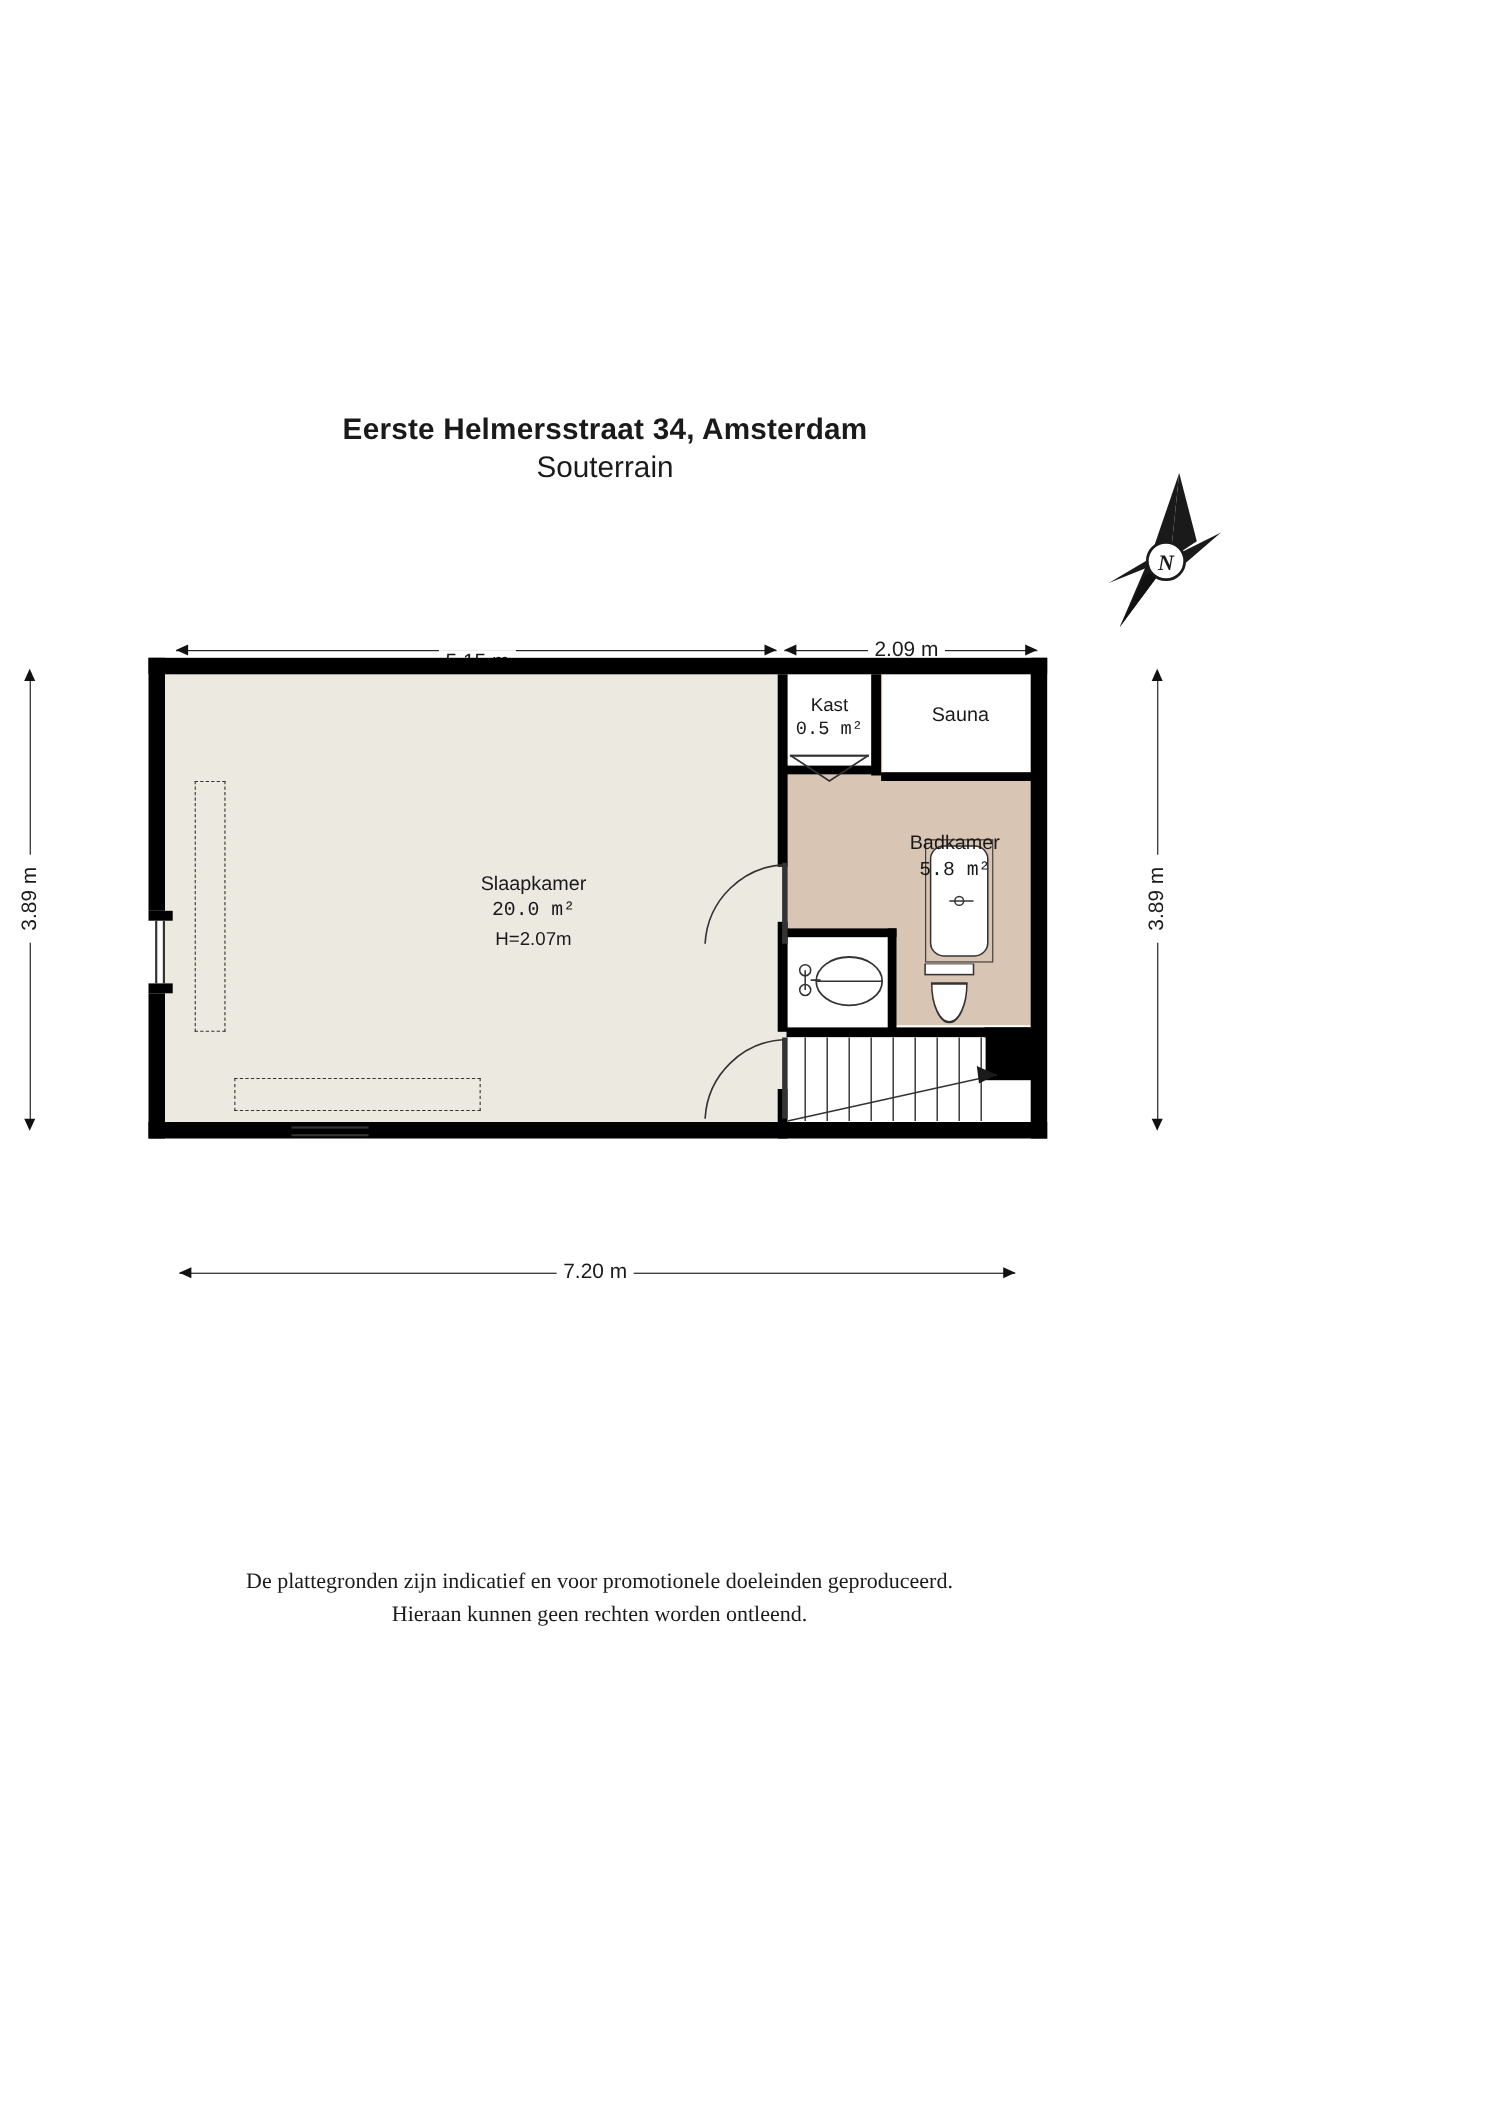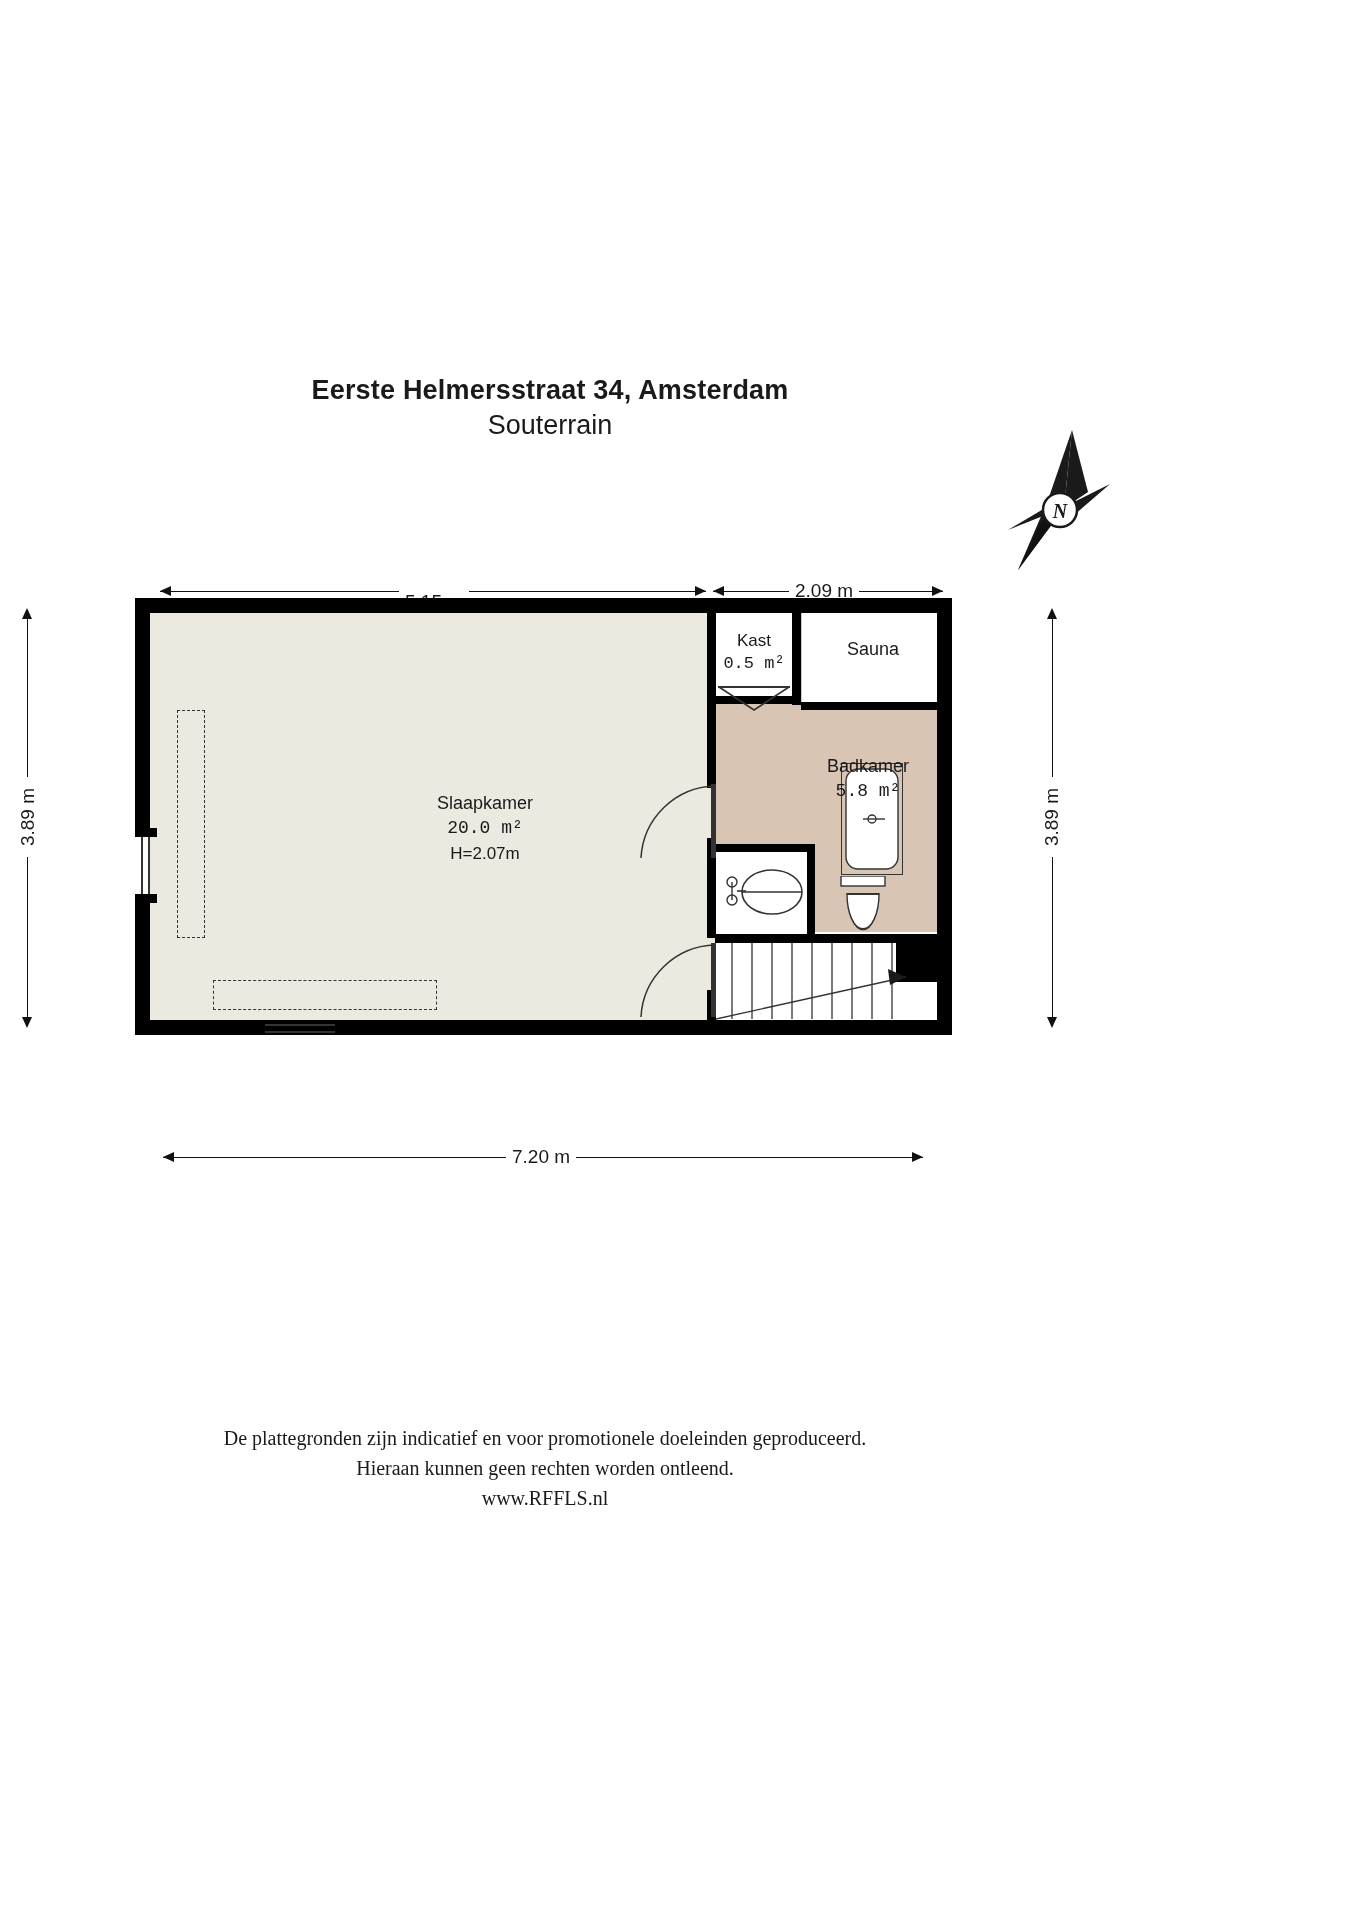--- a/index.html
+++ b/index.html
@@ -300,14 +300,13 @@
   <div class="room-label" style="left:648px; top:156px; width:170px;">
     <span class="nm">Badkamer</span>
     <span class="ar">5.8  m²</span>
   </div>
 
 </div>
 
 <div id="footer">
   <div>De plattegronden zijn indicatief en voor promotionele doeleinden geproduceerd.</div>
   <div>Hieraan kunnen geen rechten worden ontleend.</div>
-  <div>www.RFFLS.nl</div>
 </div>
 
 </body></html>

